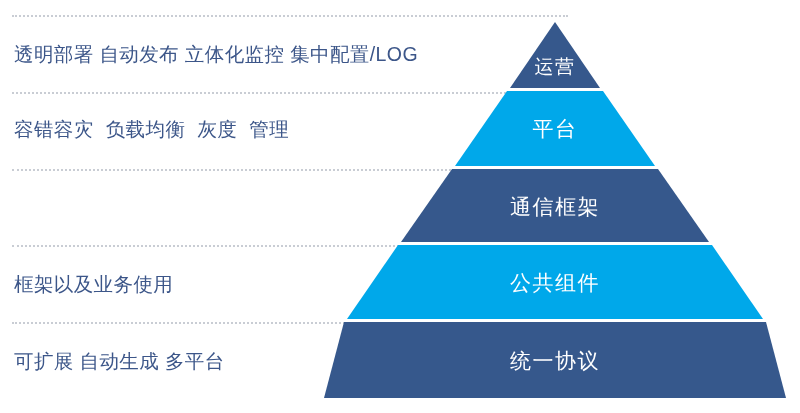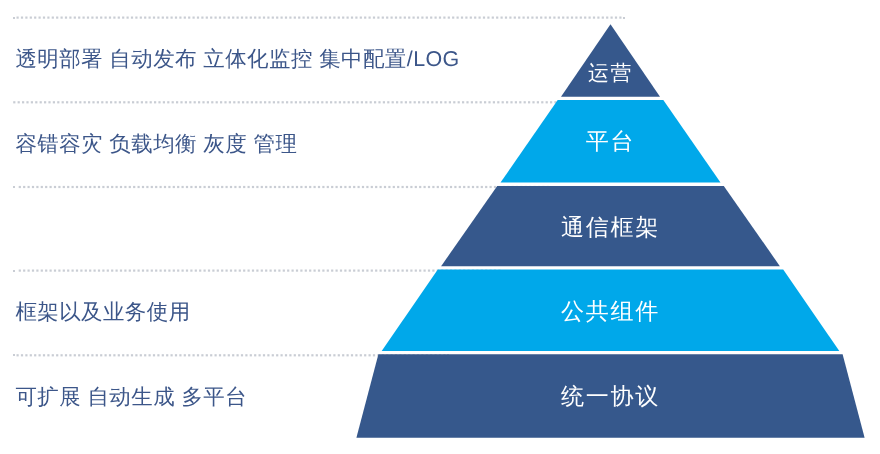--- a/index.html
+++ b/index.html
@@ -39,21 +39,21 @@
   }
   .desc-row > .desc-text {
     font-size: 19.5px;
     color: #3c5689;
     letter-spacing: 0.4px;
     white-space: nowrap;
     line-height: 1.25;
   }
 
   .row-0 { top: 16px;  }
-  .row-1 { top: 93px;  }
+  .row-1 { top: 93px; font-family: Liberation Mono, monospace;  }
   .row-2 { top: 170px; }
   .row-3 { top: 246px; }
   .row-4 { top: 323px; }
 
   
   .divider {
     position: absolute;
     left: 12px;
     height: 0;
     border-top: 2px dotted #c9cdd4;

